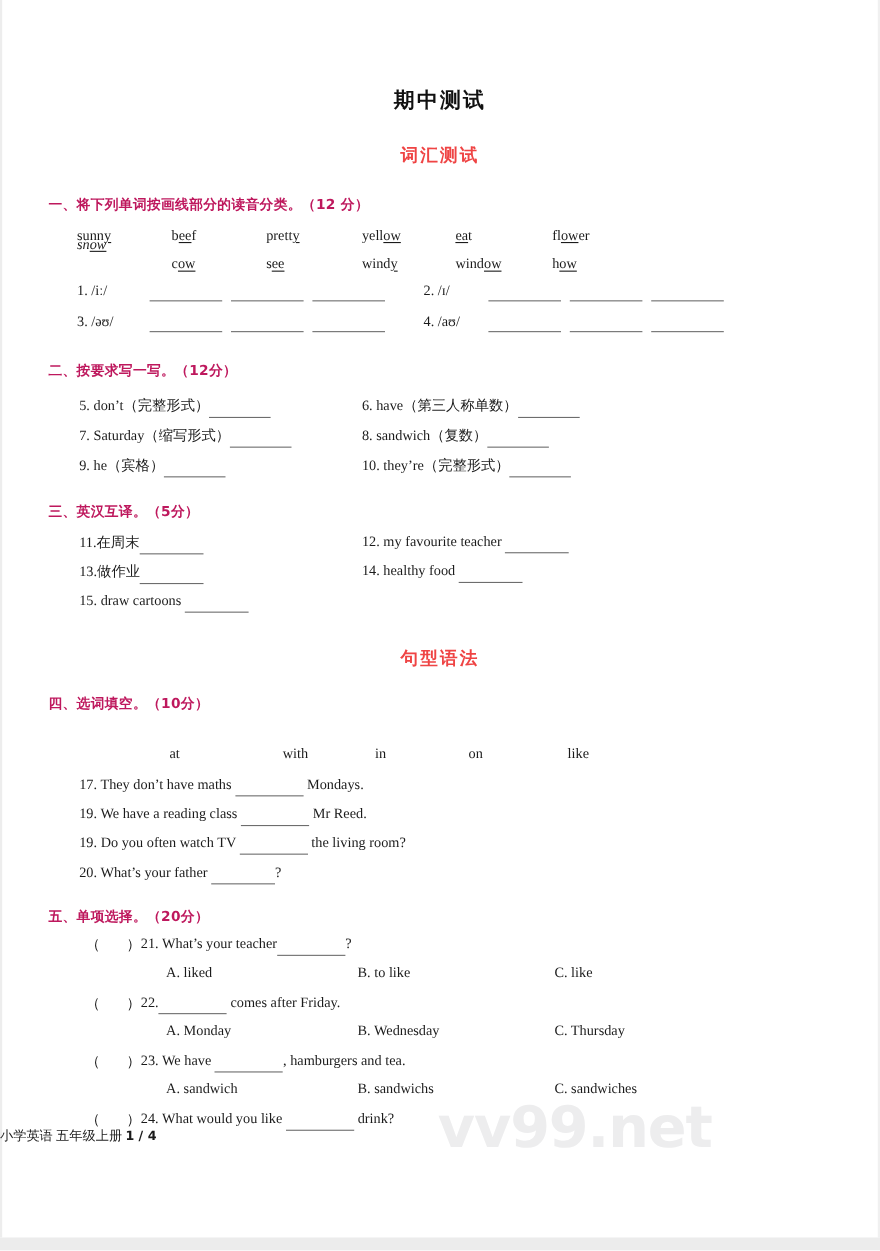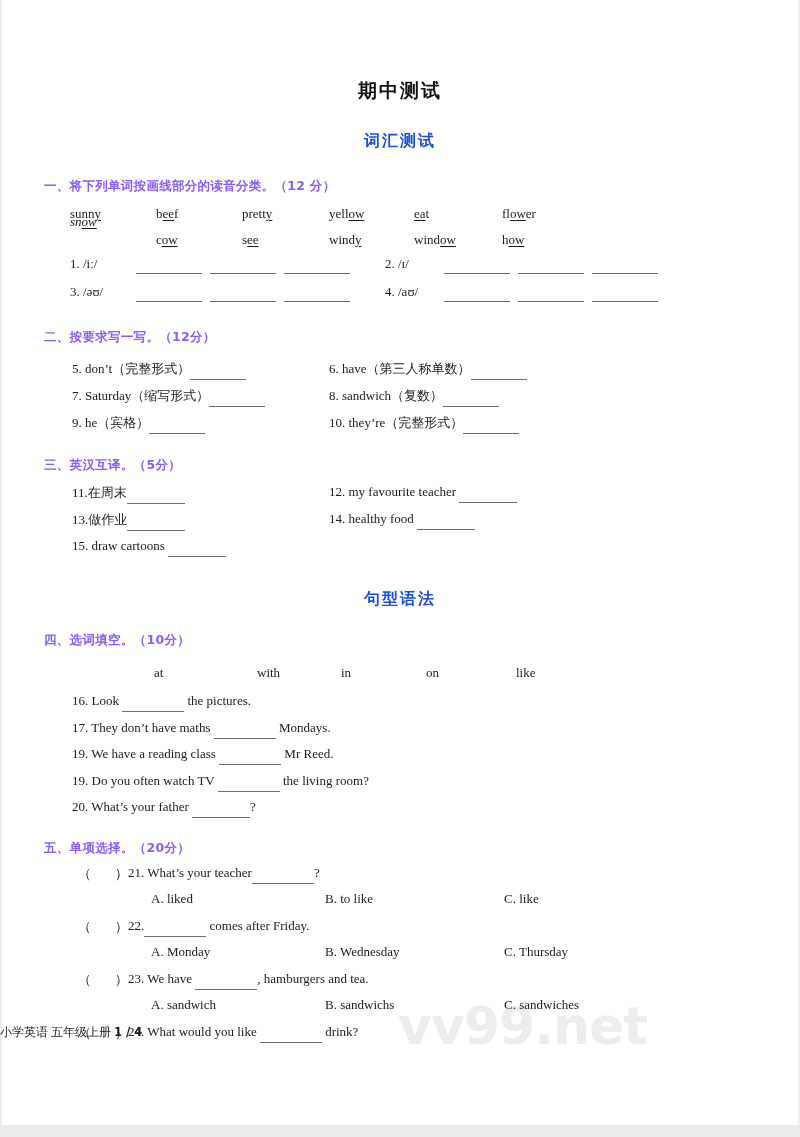--- a/index.html
+++ b/index.html
@@ -68,28 +68,28 @@
     color: #111;
   }
   h2.part-title {
     font-family: "DejaVu Sans", "Liberation Sans", sans-serif;
     font-weight: 700;
     font-size: 16px;
     text-align: center;
     margin: 0;
     padding-top: 27px;
     letter-spacing: 2px;
-    color: #1d4ed8;
+    color: #ef4444;
   }
   h3.sec-head {
     font-family: "DejaVu Sans", "Liberation Sans", sans-serif;
     font-weight: 700;
     font-size: 12.5px;
     margin: 0;
-    color: #8b5cf6;
+    color: #be185d;
     letter-spacing: 0.3px;
   }
   .sec {
     margin-top: 0;
   }
   .sec-1 { padding-top: 26px; }
   .sec-2 { padding-top: 17px; }
   .sec-3 { padding-top: 16px; }
   .sec-4 { padding-top: 22px; }
   .sec-5 { padding-top: 14px; }
@@ -135,21 +135,21 @@
   .ul-sm {
     display: inline-block;
     border-bottom: 1px solid #6d6d6d;
     vertical-align: -2px;
   }
 
   
   .bankrow {
     position: relative;
     height: 28px;
-    margin-top: 16px;
+    margin-top: 28px;
     font-size: 13px;
     text-align: center;
   }
   .bankrow span { position: absolute; }
 
   .fillrow {
     position: relative;
     height: 26.5px;
     font-size: 13px;
     padding-left: 28px;
@@ -288,23 +288,20 @@
 
       <div class="bankrow">
         <span style="left:110px;">at</span>
         <span style="left:213px;">with</span>
         <span style="left:297px;">in</span>
         <span style="left:382px;">on</span>
         <span style="left:472px;">like</span>
       </div>
 
       <div class="fillrow">
-        <span><span>16.</span> <span>Look</span> <span class="ul-sm" style="width:62px;">&nbsp;</span> <span>the pictures.</span></span>
-      </div>
-      <div class="fillrow">
         <span><span>17.</span> <span>They don’t have maths</span> <span class="ul-sm" style="width:62px;">&nbsp;</span> <span>Mondays.</span></span>
       </div>
       <div class="fillrow">
         <span><span>19.</span> <span>We have a reading class</span> <span class="ul-sm" style="width:62px;">&nbsp;</span> <span>Mr Reed.</span></span>
       </div>
       <div class="fillrow">
         <span><span>19.</span> <span>Do you often watch TV</span> <span class="ul-sm" style="width:62px;">&nbsp;</span> <span>the living room?</span></span>
       </div>
       <div class="fillrow">
         <span><span>20.</span> <span>What’s your father</span> <span class="ul-sm" style="width:58px;">&nbsp;</span><span>?</span></span>

